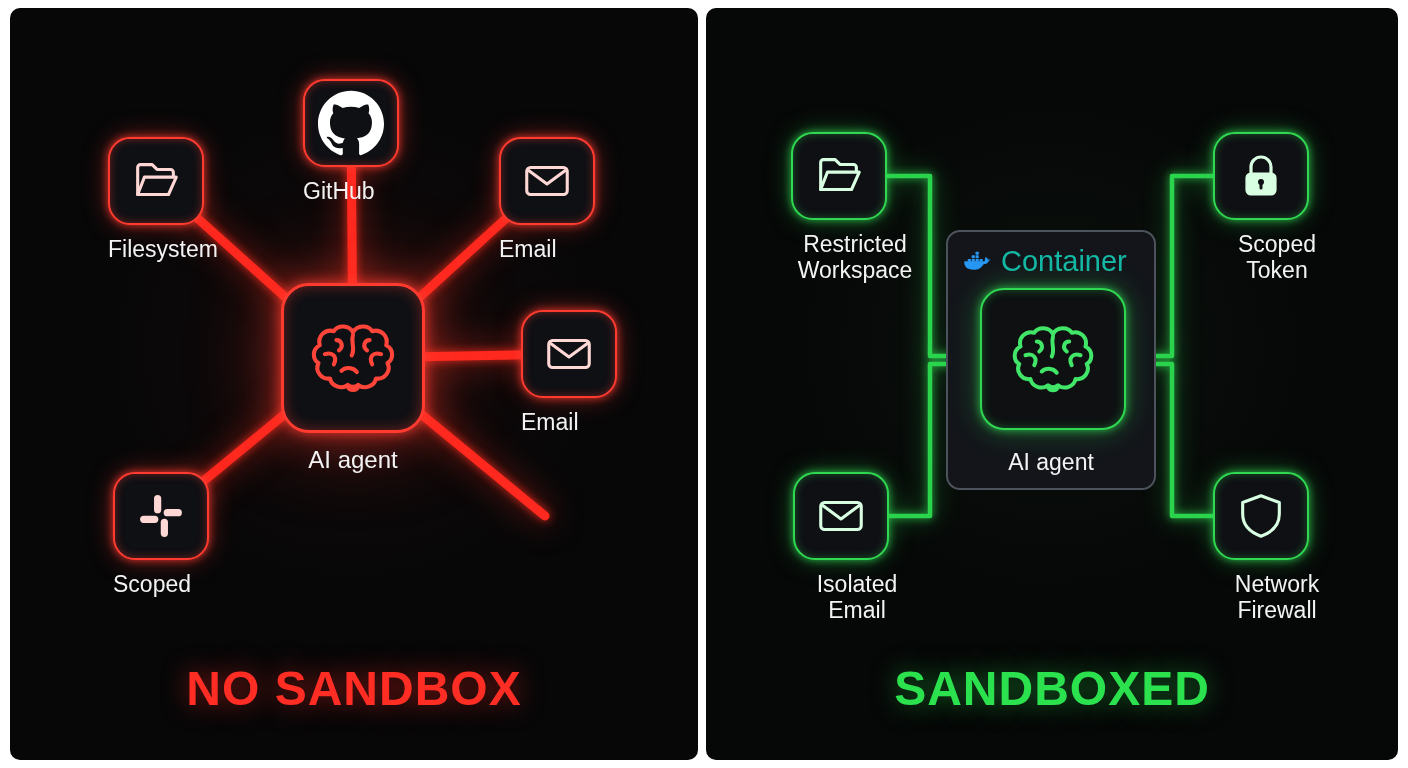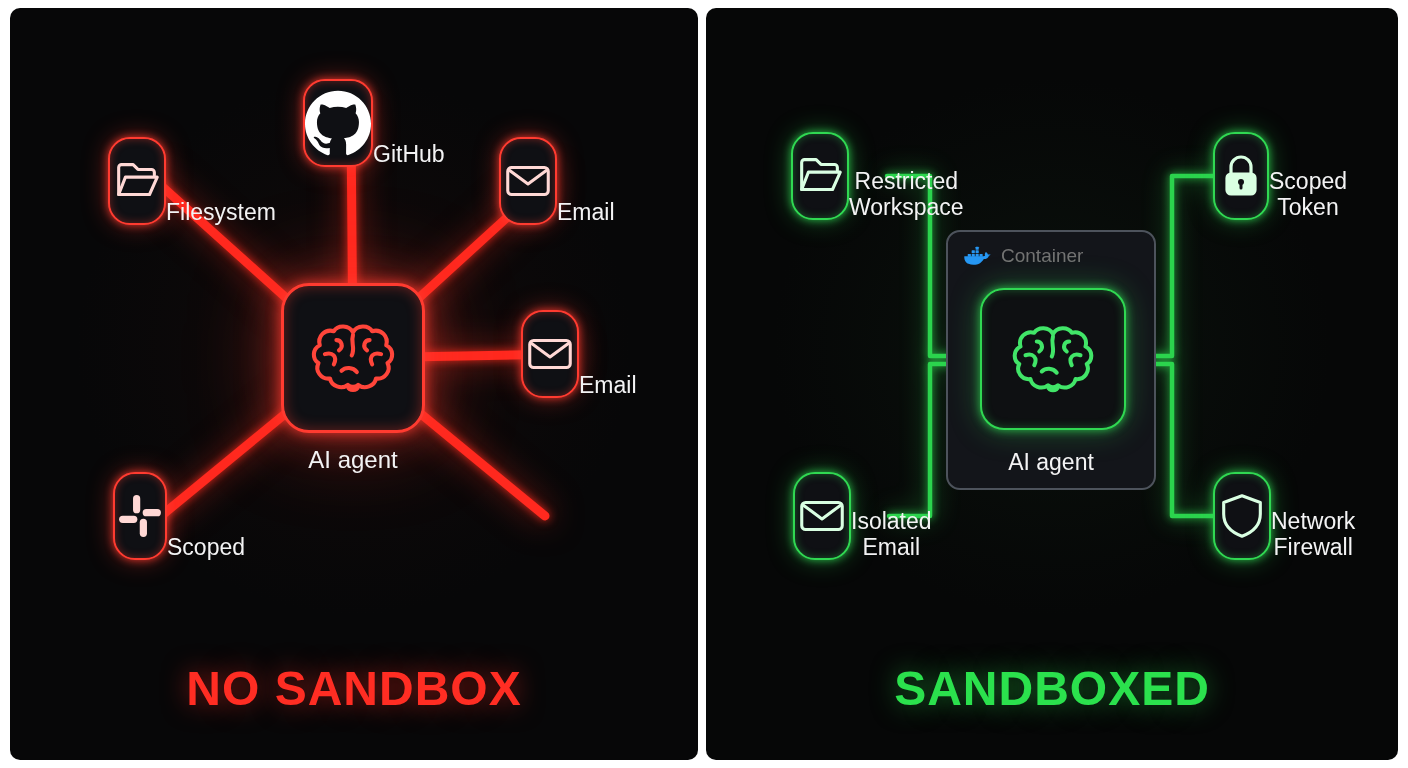--- a/index.html
+++ b/index.html
@@ -10,38 +10,38 @@
     background:radial-gradient(ellipse 62% 55% at 50% 45%, #110a0a 0%, #070708 65%);
     --accent:#ff3b30;--icon:#ffd8d5;--g1:rgba(255,59,48,.85);--g2:rgba(255,59,48,.40);--brain:#ff453a}
   .panel.green{left:706px;width:692px;
     background:radial-gradient(ellipse 62% 55% at 50% 45%, #0a110c 0%, #060707 65%);
     --accent:#30d852;--icon:#d9ffe2;--g1:rgba(48,216,82,.80);--g2:rgba(48,216,82,.36);--brain:#41e568}
   .lines{position:absolute;inset:0;z-index:1}
   .red-stroke{stroke:#ff291f;stroke-width:9;stroke-linecap:round}
   .lines.red-l{filter:drop-shadow(0 0 5px rgba(255,45,30,.85)) drop-shadow(0 0 16px rgba(255,45,30,.5))}
   .green-stroke{stroke:#2bd44d;stroke-width:4.5;fill:none;stroke-linecap:round;stroke-linejoin:round}
   .lines.green-l{filter:drop-shadow(0 0 4px rgba(46,218,80,.85)) drop-shadow(0 0 12px rgba(46,218,80,.45))}
-  .node{position:absolute;width:96px;z-index:2;display:flex;flex-direction:row;align-items:flex-end}
+  .node{position:absolute;width:96px;z-index:2;display:flex;flex-direction:column;align-items:flex-start}
   .node-box{width:96px;height:88px;border-radius:22px;background:#0f1014;border:2.5px solid var(--accent);
     box-shadow:0 0 9px var(--g1),0 0 26px var(--g2),inset 0 0 9px var(--g2);
     display:flex;align-items:center;justify-content:center;color:var(--icon)}
   .node-label{margin-top:11px;width:max-content;max-width:172px;text-align:center;color:#f3f3f4;font-size:23px;line-height:1.14}
   .green .node-label{max-width:128px}
   .center-node{position:absolute;z-index:2;display:flex;flex-direction:column;align-items:center;width:144px}
   .center-box{width:144px;height:150px;border-radius:28px;background:#0f1014;border:3px solid var(--accent);
     box-shadow:0 0 14px var(--g1),0 0 44px var(--g2),0 0 90px var(--g2),inset 0 0 14px var(--g2);
     display:flex;align-items:center;justify-content:center;color:var(--brain)}
   .center-label{margin-top:13px;font-size:24px;color:#f3f3f4}
   .panel-title{position:absolute;left:0;right:0;bottom:44px;text-align:center;font-size:48px;font-weight:800;letter-spacing:1px;z-index:2}
   .red .panel-title{color:#ff2d23;text-shadow:0 0 26px rgba(255,45,35,.55)}
   .green .panel-title{color:#2be14d;text-shadow:0 0 26px rgba(45,225,80,.5)}
   .container-box{position:absolute;left:240px;top:222px;width:210px;height:260px;background:#13151a;
     border:2px solid #4d535c;border-radius:14px;z-index:2}
   .container-header{display:flex;align-items:center;gap:9px;padding:13px 0 0 16px}
-  .container-label{color:#737373;font-size:19px}
+  .container-label{color:#14b8a6;font-size:29px}
   .agent-box{position:absolute;left:32px;top:56px;width:146px;height:142px;border-radius:24px;background:#0e1012;
     border:2.5px solid var(--accent);
     box-shadow:0 0 10px var(--g1),0 0 30px var(--g2),inset 0 0 10px var(--g2);
     display:flex;align-items:center;justify-content:center;color:var(--brain)}
   .agent-label{position:absolute;left:0;right:0;bottom:12px;text-align:center;color:#f3f3f4;font-size:23px}
   .icon svg{display:block}
 </style>
 </head>
 <body>
 

